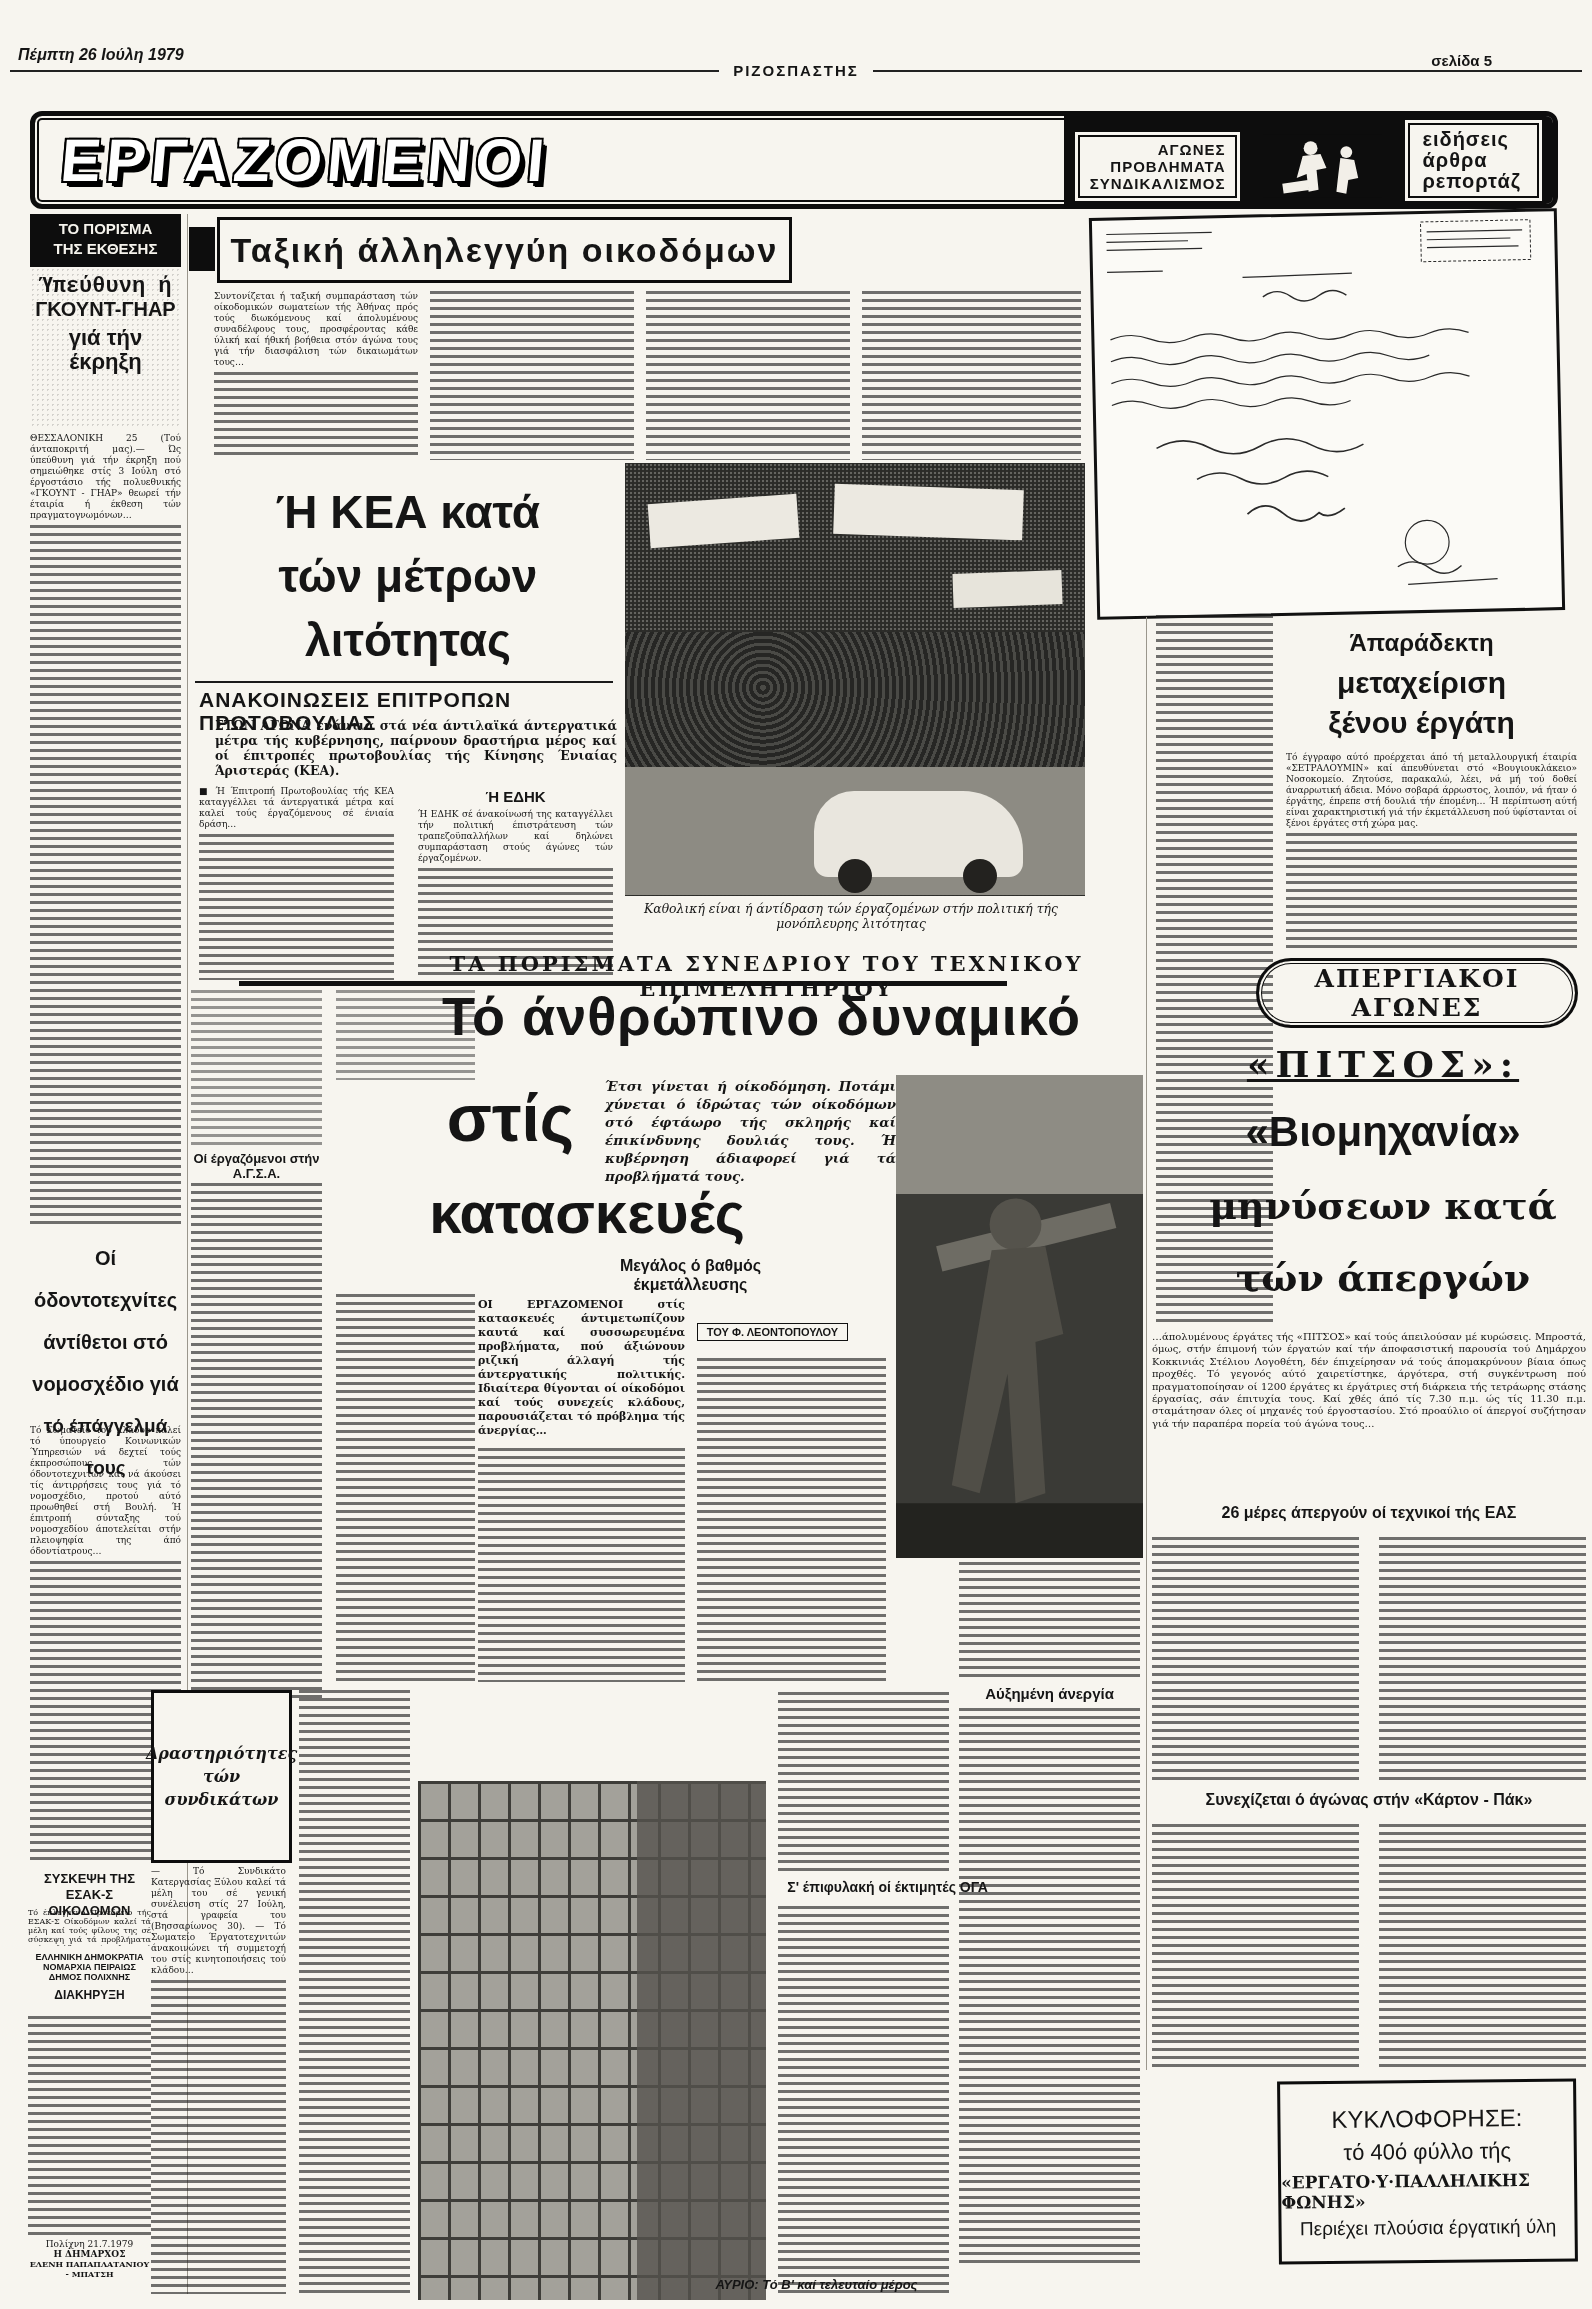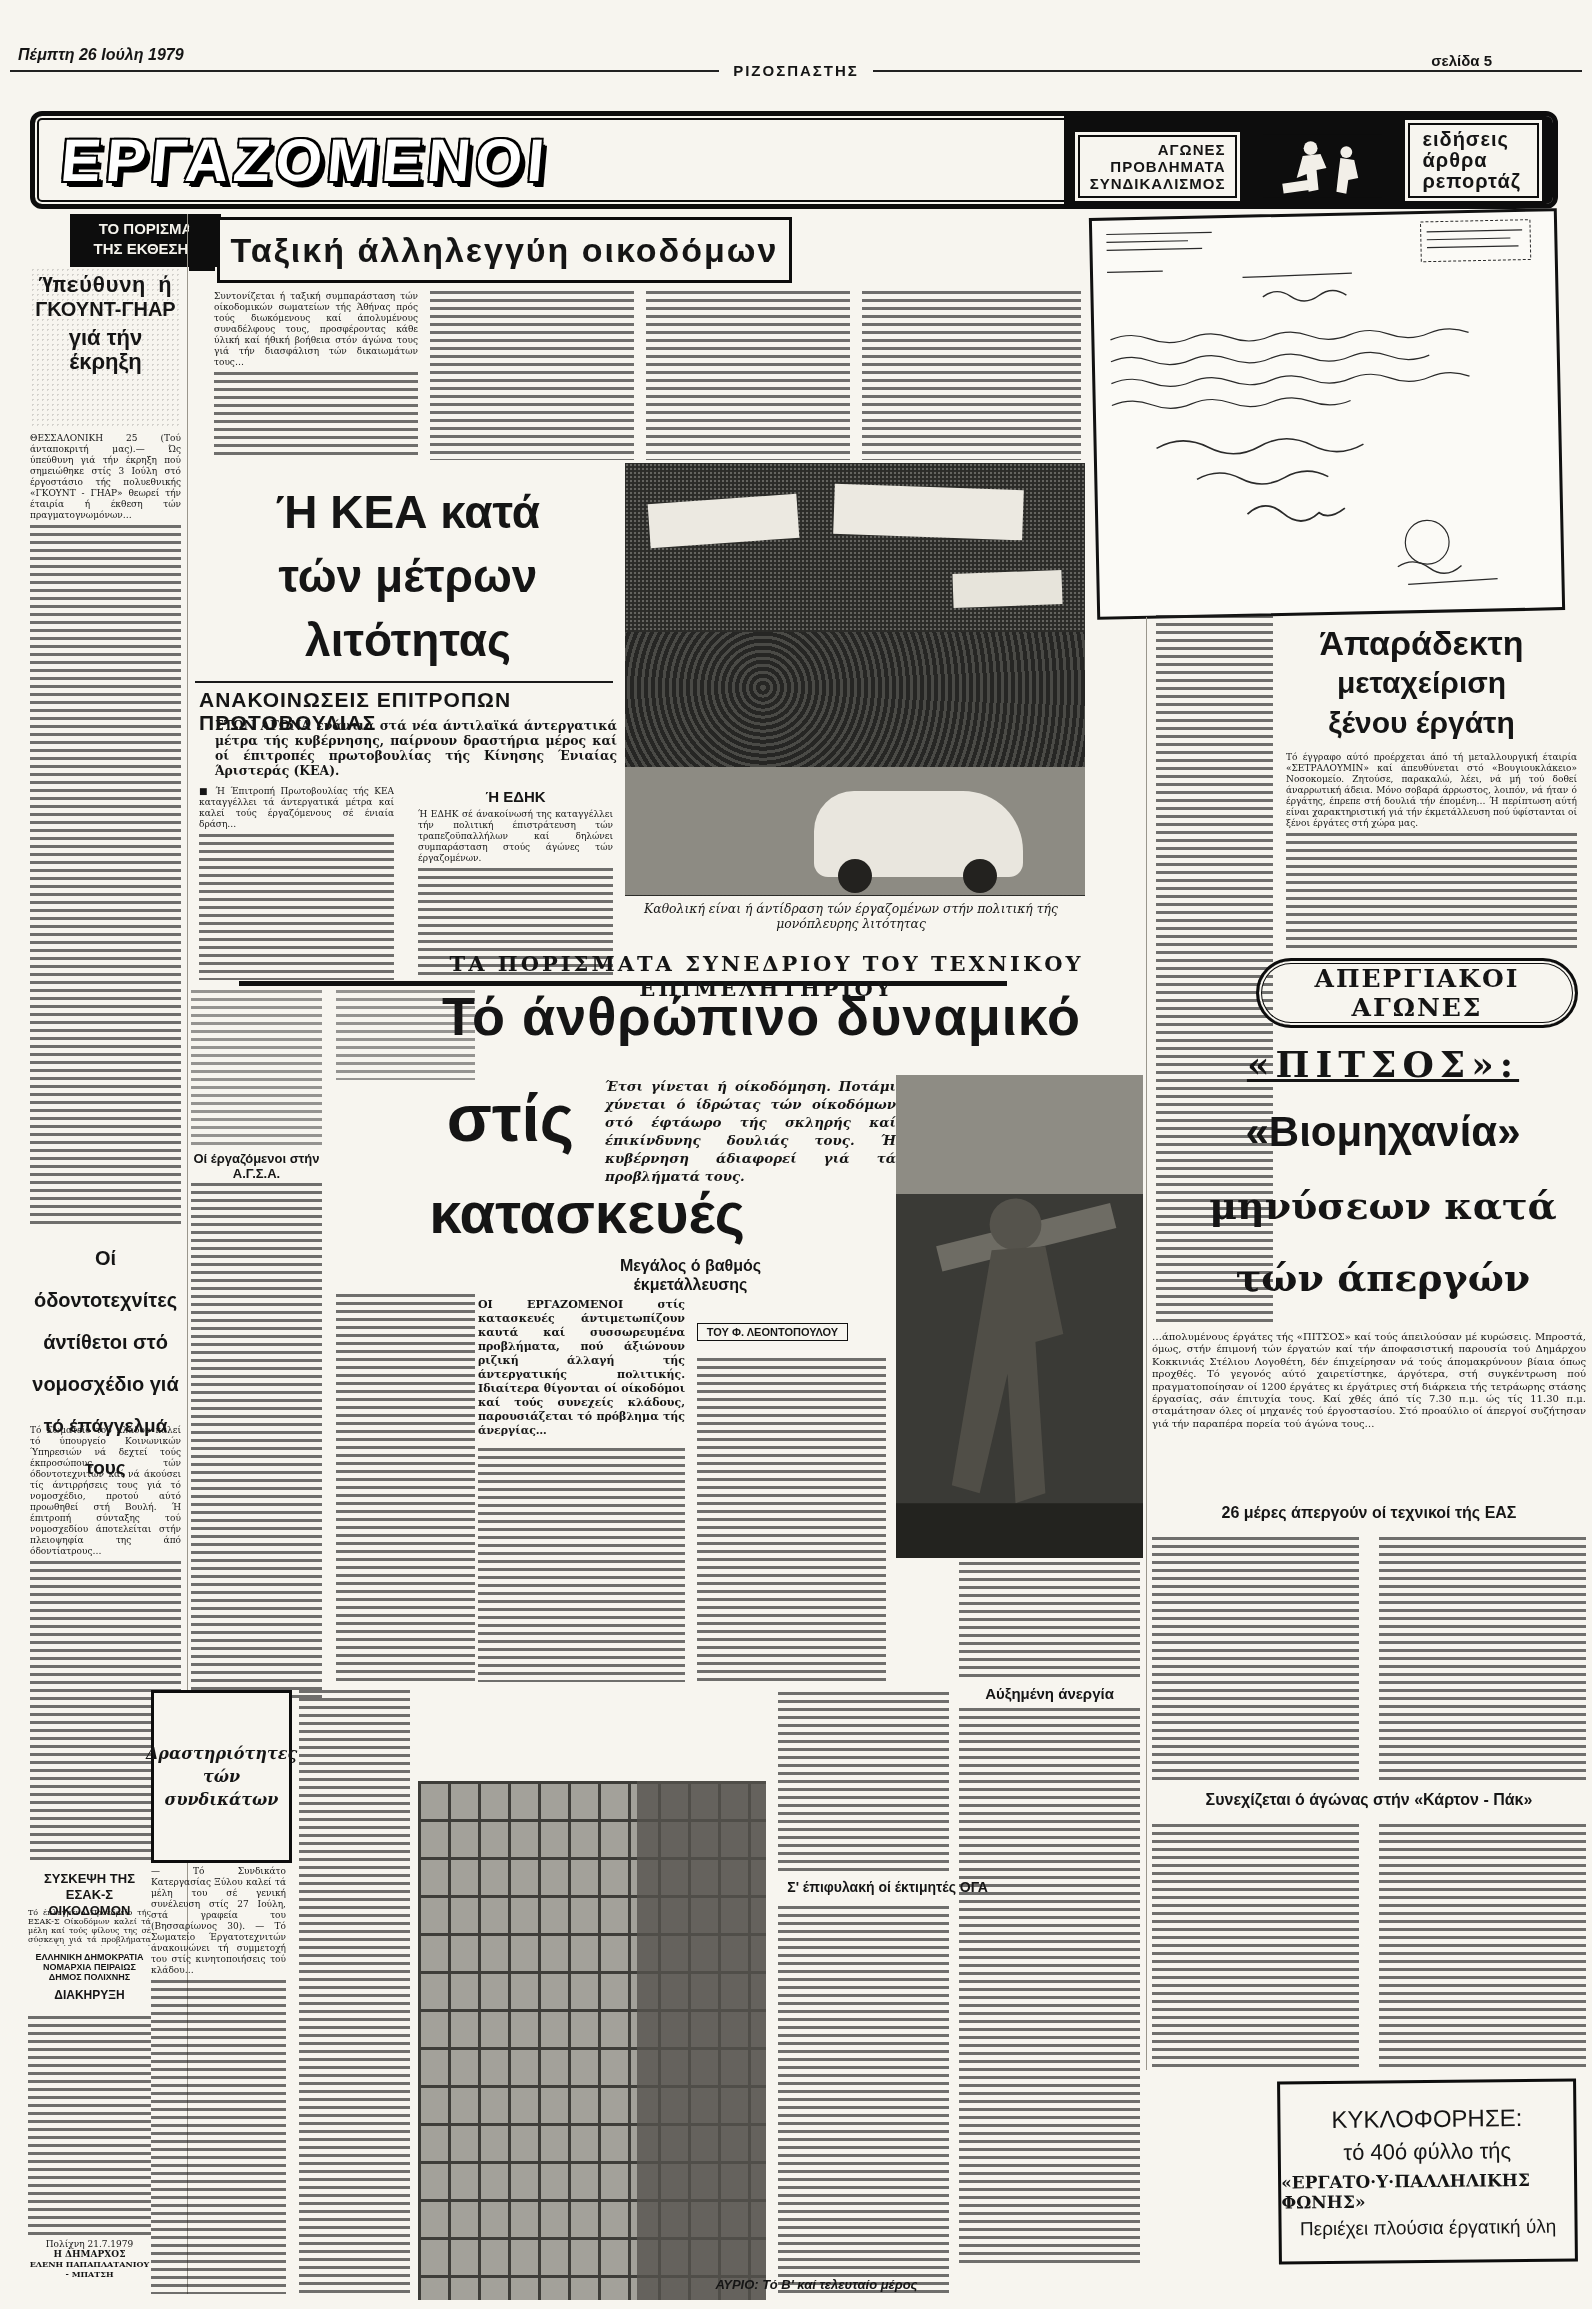--- a/index.html
+++ b/index.html
@@ -15,21 +15,21 @@
   .pagenum{font-family:"Liberation Sans",sans-serif;font-weight:bold;font-size:15px;}
   
   .banner{border:5px solid #0d0d0d;border-radius:12px;background:#f7f5ef;box-shadow:0 0 0 2px #f7f5ef inset,0 0 0 4px #0d0d0d inset;display:flex;align-items:stretch;overflow:hidden;}
   .banner-title{flex:0 0 597px;display:flex;align-items:center;padding-left:26px;font-family:"Liberation Sans",sans-serif;font-weight:bold;font-size:60px;letter-spacing:5px;color:#fff;transform:skewX(-5deg);
     text-shadow:-2px -2px 0 #000,2px -2px 0 #000,-2px 2px 0 #000,2px 2px 0 #000,4px 5px 0 #000,6px 6px 0 #000;}
   .banner-black{flex:1;background:#0d0d0d;display:flex;align-items:flex-end;justify-content:flex-end;gap:26px;padding:6px 14px;}
   .topics-box{background:#f7f5ef;border:2px solid #0d0d0d;box-shadow:0 0 0 3px #f7f5ef;padding:4px 10px;text-align:right;font-family:"Liberation Sans",sans-serif;font-weight:bold;font-size:15px;line-height:17px;letter-spacing:1px;}
   .worker-art{width:119px;height:64px;}
   .news-box{background:#f7f5ef;border:2px solid #0d0d0d;box-shadow:0 0 0 3px #f7f5ef;padding:4px 16px 4px 12px;font-family:"Liberation Sans",sans-serif;font-weight:bold;font-size:20px;line-height:21px;letter-spacing:1px;}
   
-  .blackbox{background:#0d0d0d;color:#f5f3ec;text-align:center;font-family:"Liberation Sans",sans-serif;font-weight:bold;margin-left:40px;}
+  .blackbox{background:#0d0d0d;color:#f5f3ec;text-align:center;font-family:"Liberation Sans",sans-serif;font-weight:bold;}
   .headline-sans{font-family:"Liberation Sans",sans-serif;font-weight:bold;text-align:center;line-height:1.08;}
   .headline-serif{font-family:"DejaVu Serif",serif;font-weight:bold;text-align:center;}
   .body-block{display:flex;flex-direction:column;overflow:hidden;}
   .body-block p{margin:0 0 4px 0;font-size:9px;line-height:11px;text-align:justify;}
   .fill{flex:1;opacity:.62;background-image:repeating-linear-gradient(180deg,#1c1c1c 0 3px,transparent 3px 8px);}
   .fill.light{opacity:.45;}
   .subhead{font-family:"Liberation Sans",sans-serif;font-weight:bold;text-align:center;}
   .vrule{border-left:1px solid #9a968c;}
   .hrule{border-top:2px solid #1a1a1a;}
   .caption{font-style:italic;font-size:12.4px;text-align:center;}
@@ -281,21 +281,21 @@
       </div>
   </div>
   <div class="abs subhead" style="left:687px;top:2277px;width:259px;font-size:13px;font-style:italic;">ΑΥΡΙΟ: Τό Β' καί τελευταίο μέρος</div>
 
   <div class="abs vrule" style="left:1146px;top:617px;height:1453px;"></div>
   <div class="abs body-block" style="left:1156px;top:615px;width:117px;height:708px;">
       <div class="fill"></div>
     </div>
 
   <div class="abs" style="left:1286px;top:623px;width:271px;">
-    <div class="headline-sans" style="font-size:34px;line-height:40px;">Άπαράδεκτη</div>
+    <div class="headline-sans" style="font-size:24px;line-height:40px;">Άπαράδεκτη</div>
     <div class="headline-sans" style="font-size:30px;line-height:40px;">μεταχείριση</div>
     <div class="headline-sans" style="font-size:30px;line-height:40px;">ξένου έργάτη</div>
   </div>
   <div class="abs body-block" style="left:1286px;top:752px;width:291px;height:199px;">
     <p>Τό έγγραφο αύτό προέρχεται άπό τή μεταλλουργική έταιρία «ΣΕΤΡΑΛΟΥΜΙΝ» καί άπευθύνεται στό «Βουγιουκλάκειο» Νοσοκομείο. Ζητούσε, παρακαλώ, λέει, νά μή τού δοθεί άναρρωτική άδεια. Μόνο σοβαρά άρρωστος, λοιπόν, νά ήταν ό έργάτης, έπρεπε στή δουλιά τήν έπομένη… Ή περίπτωση αύτή είναι χαρακτηριστική γιά τήν έκμετάλλευση πού ύφίστανται οί ξένοι έργάτες στή χώρα μας.</p>
     <div class="fill"></div>
   </div>
 
   <div class="abs pill" style="left:1256px;top:958px;width:316px;height:64px;">
     <span class="headline-serif" style="font-size:25px;letter-spacing:2px;">ΑΠΕΡΓΙΑΚΟΙ ΑΓΩΝΕΣ</span>

